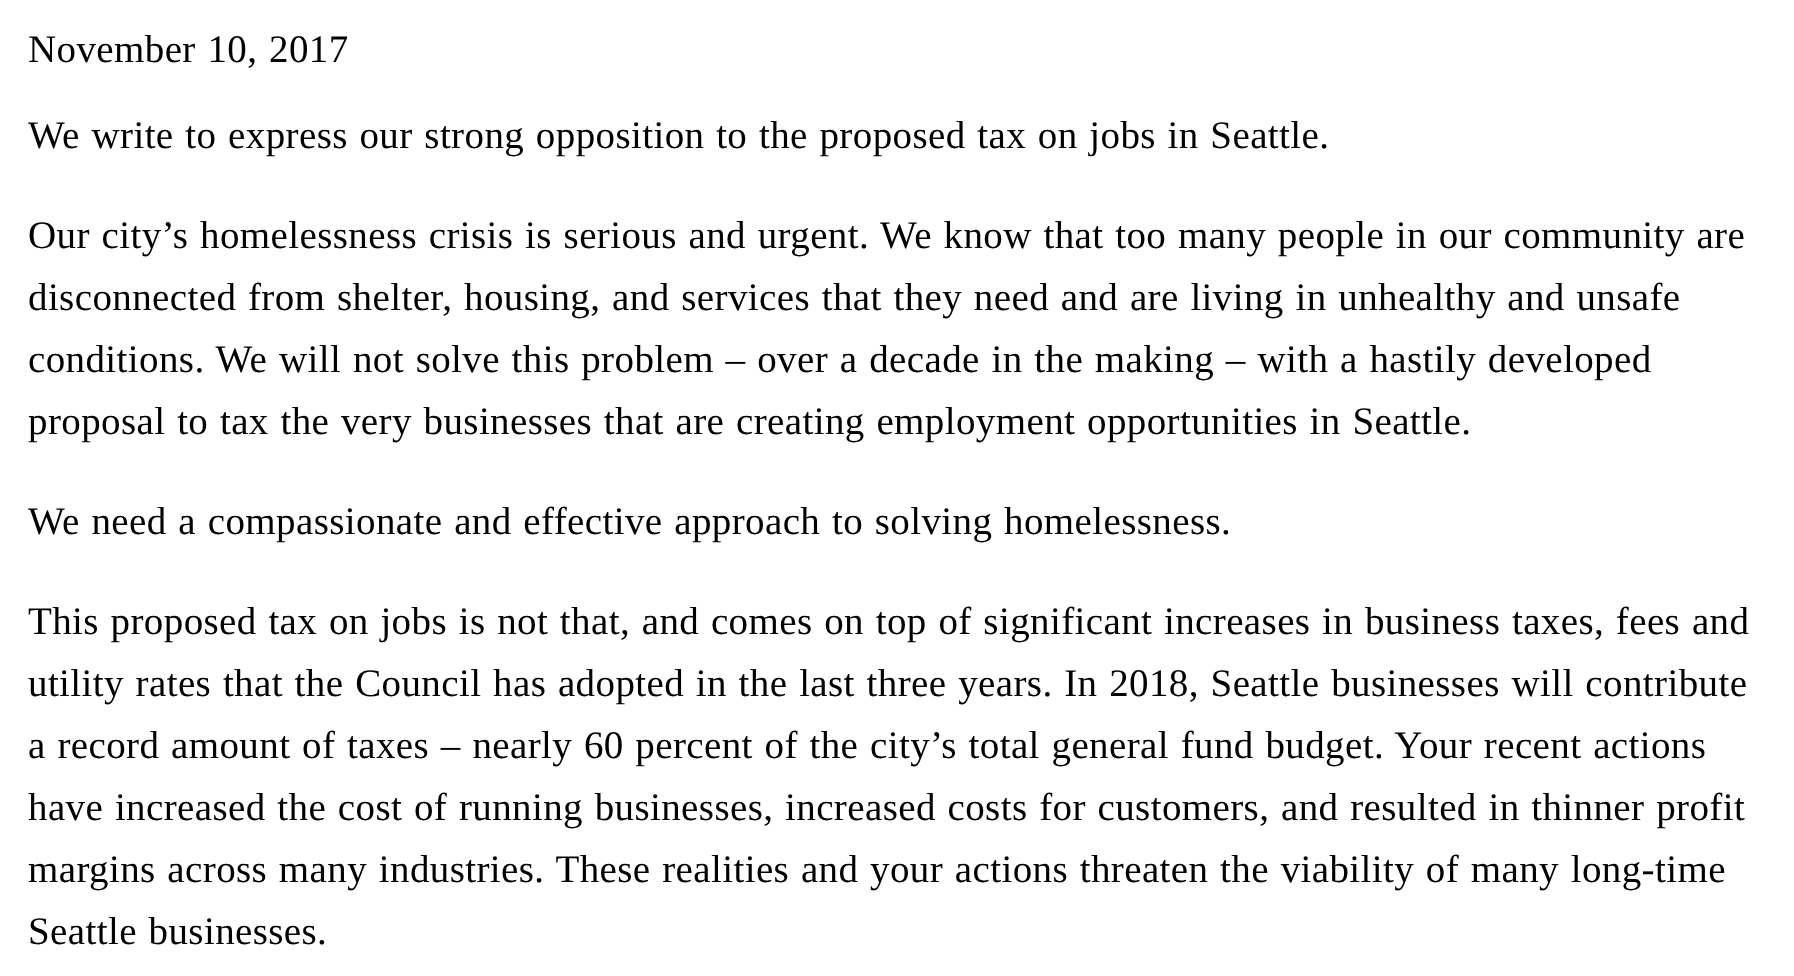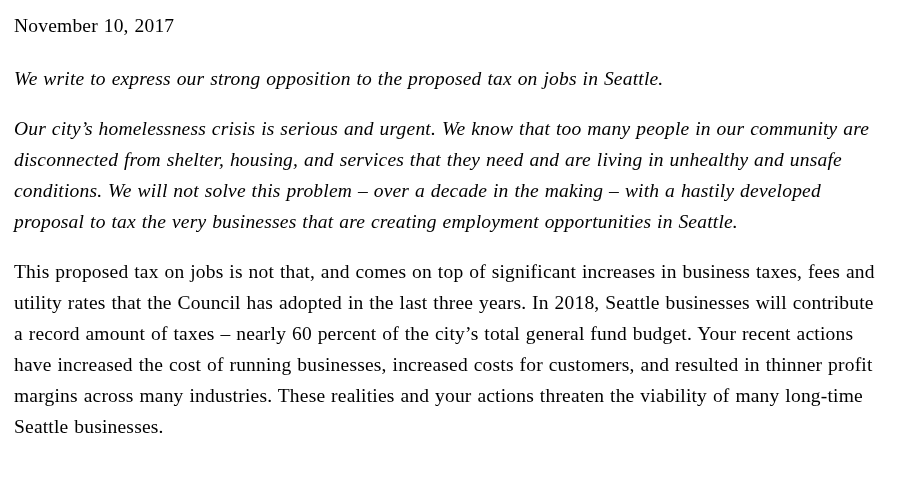--- a/index.html
+++ b/index.html
@@ -23,41 +23,41 @@
   }
   .para {
     font-size: 19.5px;
     line-height: 31px;
     text-align: left;
     margin: 0 0 16px 0;
     letter-spacing: 0.01em;
     word-spacing: 0.04em;
   }
   .para.date {
-    margin-bottom: 22px;
+    margin-bottom: 12px;
   }
   .para.salutation {
     margin-bottom: 21px;
   }
   .para.tight {
     margin-bottom: 19px;
-    font-style: italic;
   }
   .para.last {
     margin-bottom: 0;
   }
 </style>
 </head>
 <body>
 
 <div class="page">
 
   <p class="para date">November 10, 2017</p>
 
 
   <p class="para tight">We write to express our strong opposition to the proposed tax on jobs in Seattle.</p>
 
   <p class="para tight">Our city’s homelessness crisis is serious and urgent.  We know that too many people in our community are disconnected from shelter, housing, and services that they need and are living in unhealthy and unsafe conditions.  We will not solve this problem – over a decade in the making – with a hastily developed proposal to tax the very businesses that are creating employment opportunities in Seattle.</p>
 
+  <p class="para tight">We need a compassionate and effective approach to solving homelessness.</p>
 
   <p class="para last">This proposed tax on jobs is not that, and comes on top of significant increases in business taxes, fees and utility rates that the Council has adopted in the last three years.  In 2018, Seattle businesses will contribute a record amount of taxes – nearly 60 percent of the city’s total general fund budget.  Your recent actions have increased the cost of running businesses, increased costs for customers, and resulted in thinner profit margins across many industries.  These realities and your actions threaten the viability of many long-time Seattle businesses.</p>
 
 </div>
 
 </body></html>

